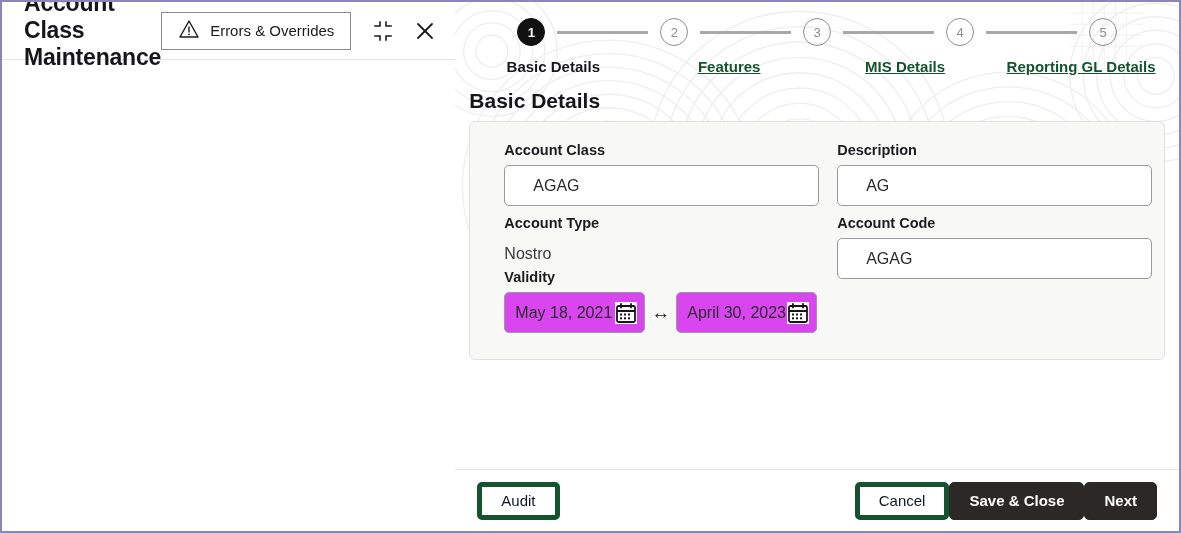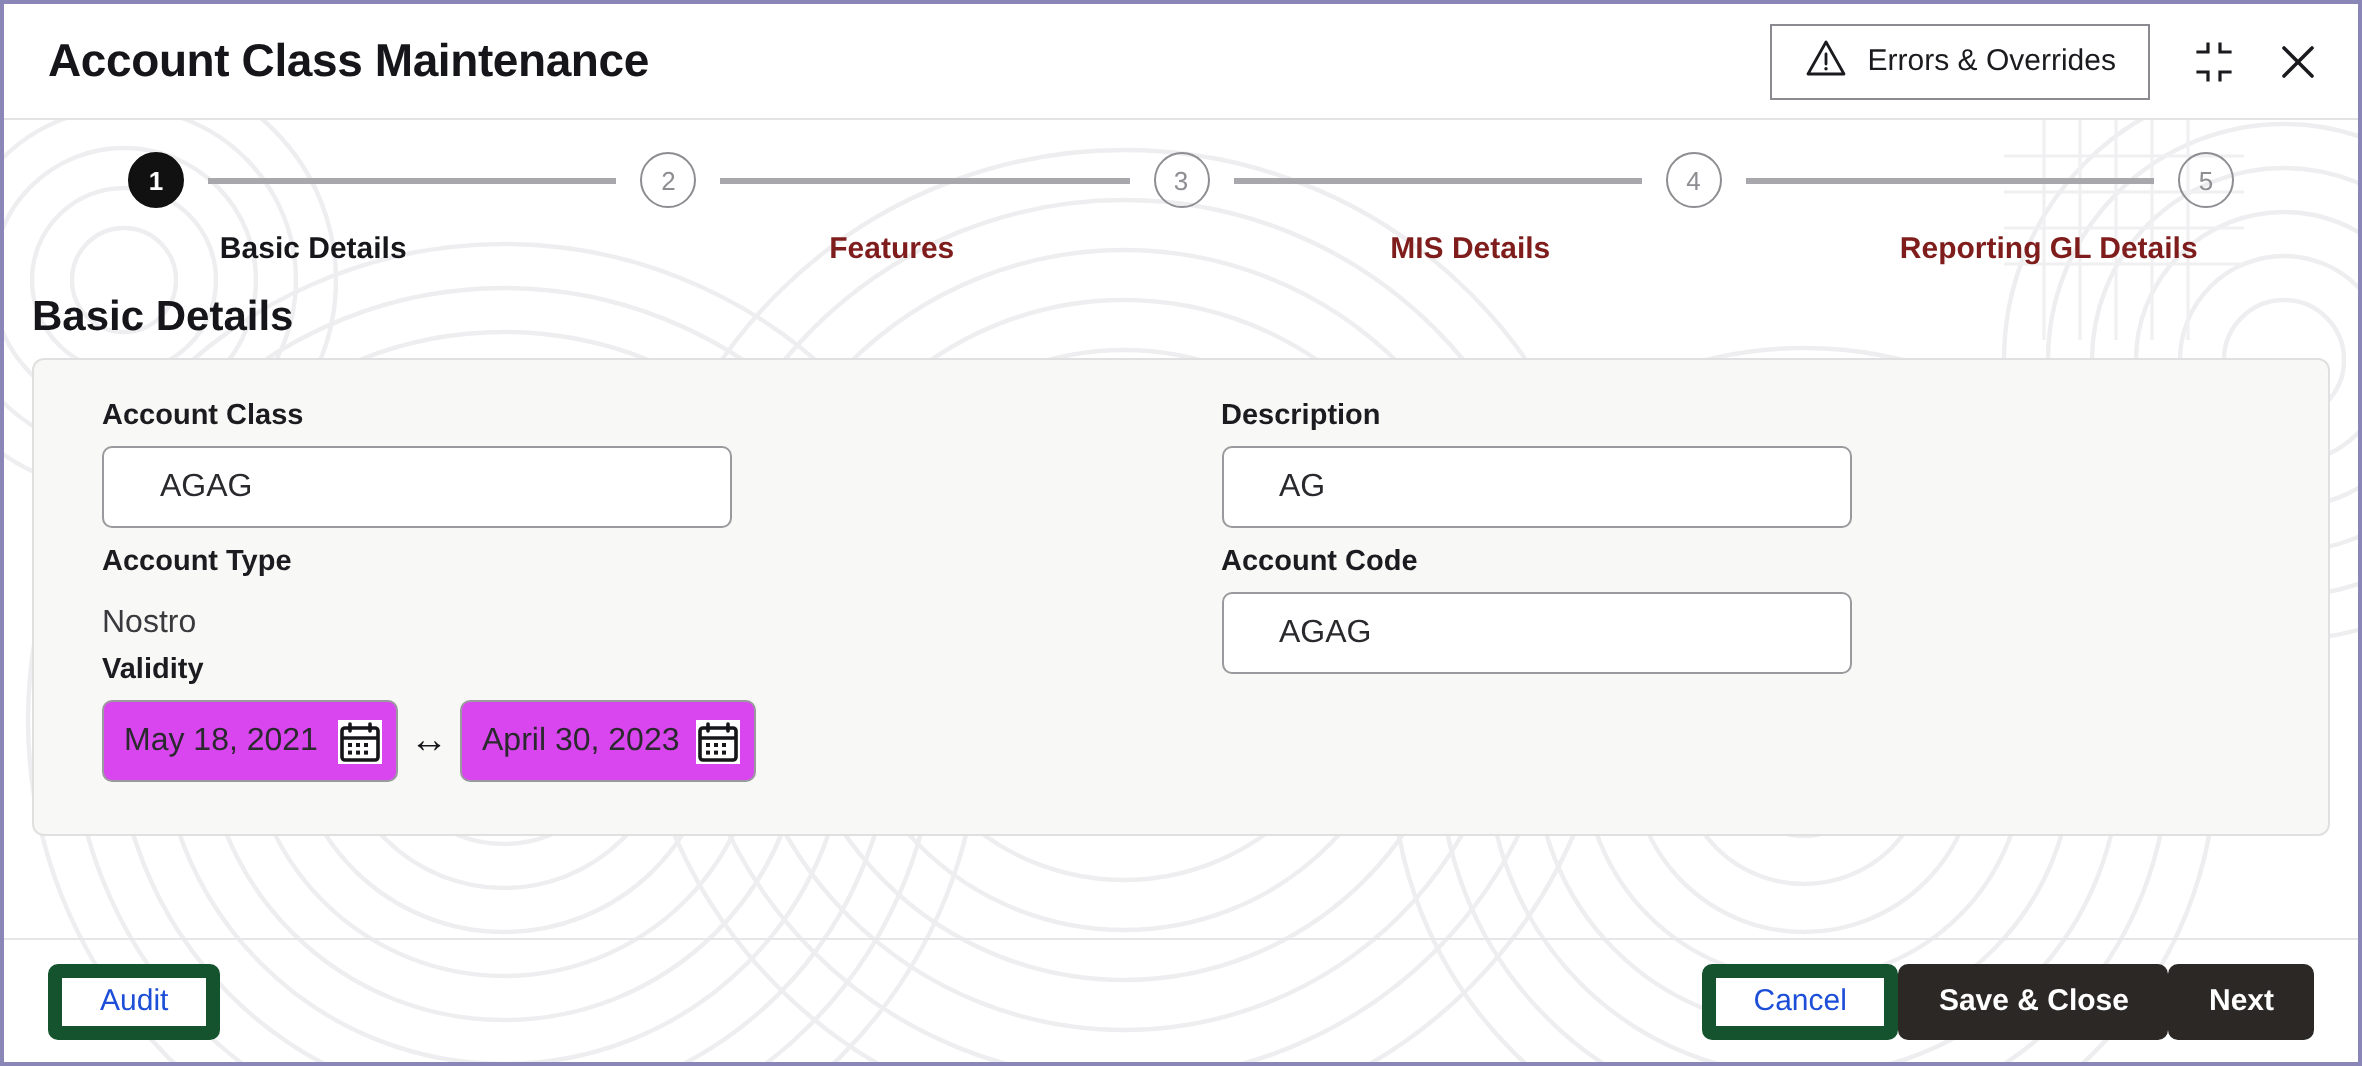--- a/index.html
+++ b/index.html
@@ -12,21 +12,21 @@
     overflow: hidden;
   }
 
   .window {
     position: relative;
     width: 1181px;
     height: 533px;
     border: 2px solid #8b86b8;
     background: #ffffff;
     display: flex;
-    flex-direction: column;
+    flex-direction: row;
     overflow: hidden;
   }
 
   
   .header {
     position: relative;
     z-index: 5;
     height: 58px;
     flex: 0 0 58px;
     background: #ffffff;
@@ -154,21 +154,21 @@
   .step-label {
     flex: 1 1 0;
     text-align: center;
     font-size: 15px;
     font-weight: bold;
     cursor: pointer;
     white-space: nowrap;
   }
 
   .step-label.active { color: #17171b; }
-  .step-label.inactive { color: #7f1d1d; }
+  .step-label.inactive { color: #14532d; text-decoration: underline; }
 
   
   .section-title {
     font-size: 21px;
     font-weight: bold;
     color: #16161a;
     padding: 14px 0 8px 14px;
     flex: 0 0 auto;
   }
 
@@ -280,22 +280,22 @@
     font-size: 15px;
     border-radius: 5px;
     cursor: pointer;
     height: 38px;
     padding: 0 19px;
     white-space: nowrap;
   }
 
   .btn-outline {
     background: #ffffff;
-    border: 7px solid #14532d;
-    color: #1d4ed8;
+    border: 5px solid #14532d;
+    color: #0f172a;
   }
 
   .btn-dark {
     background: #2b2826;
     border: 1px solid #2b2826;
     color: #ffffff;
     font-weight: bold;
   }
 
   .footer-right {

